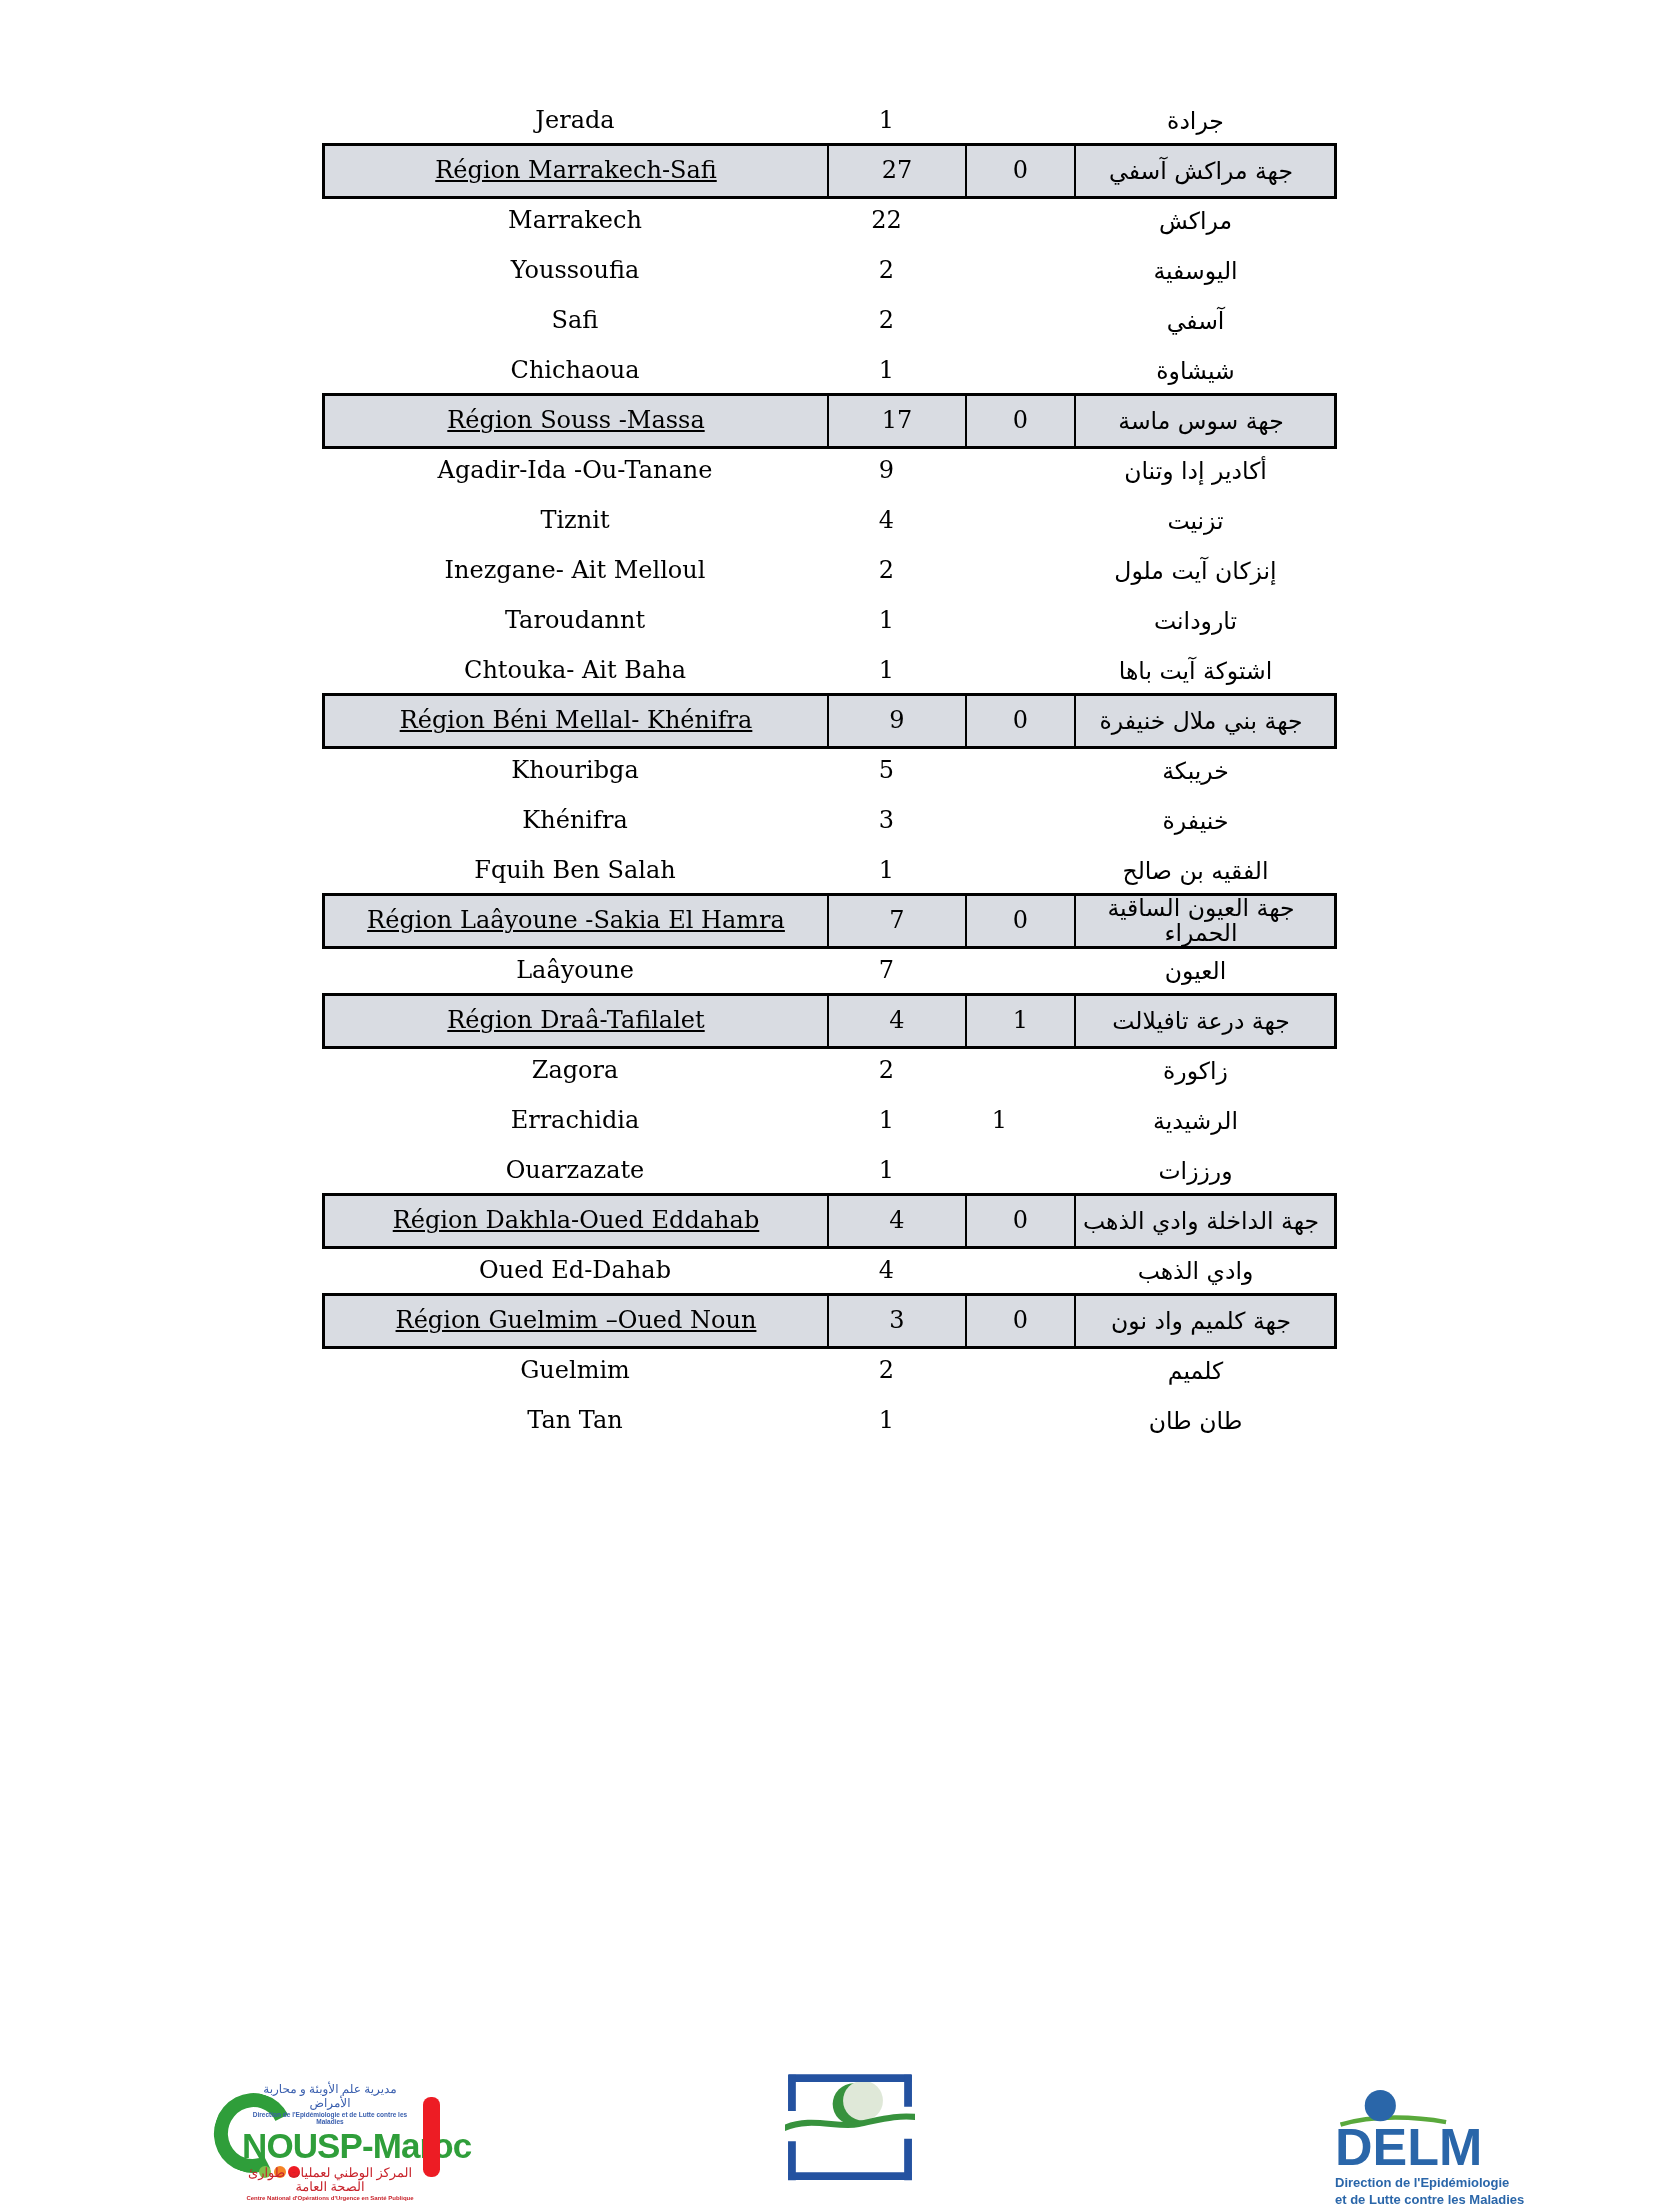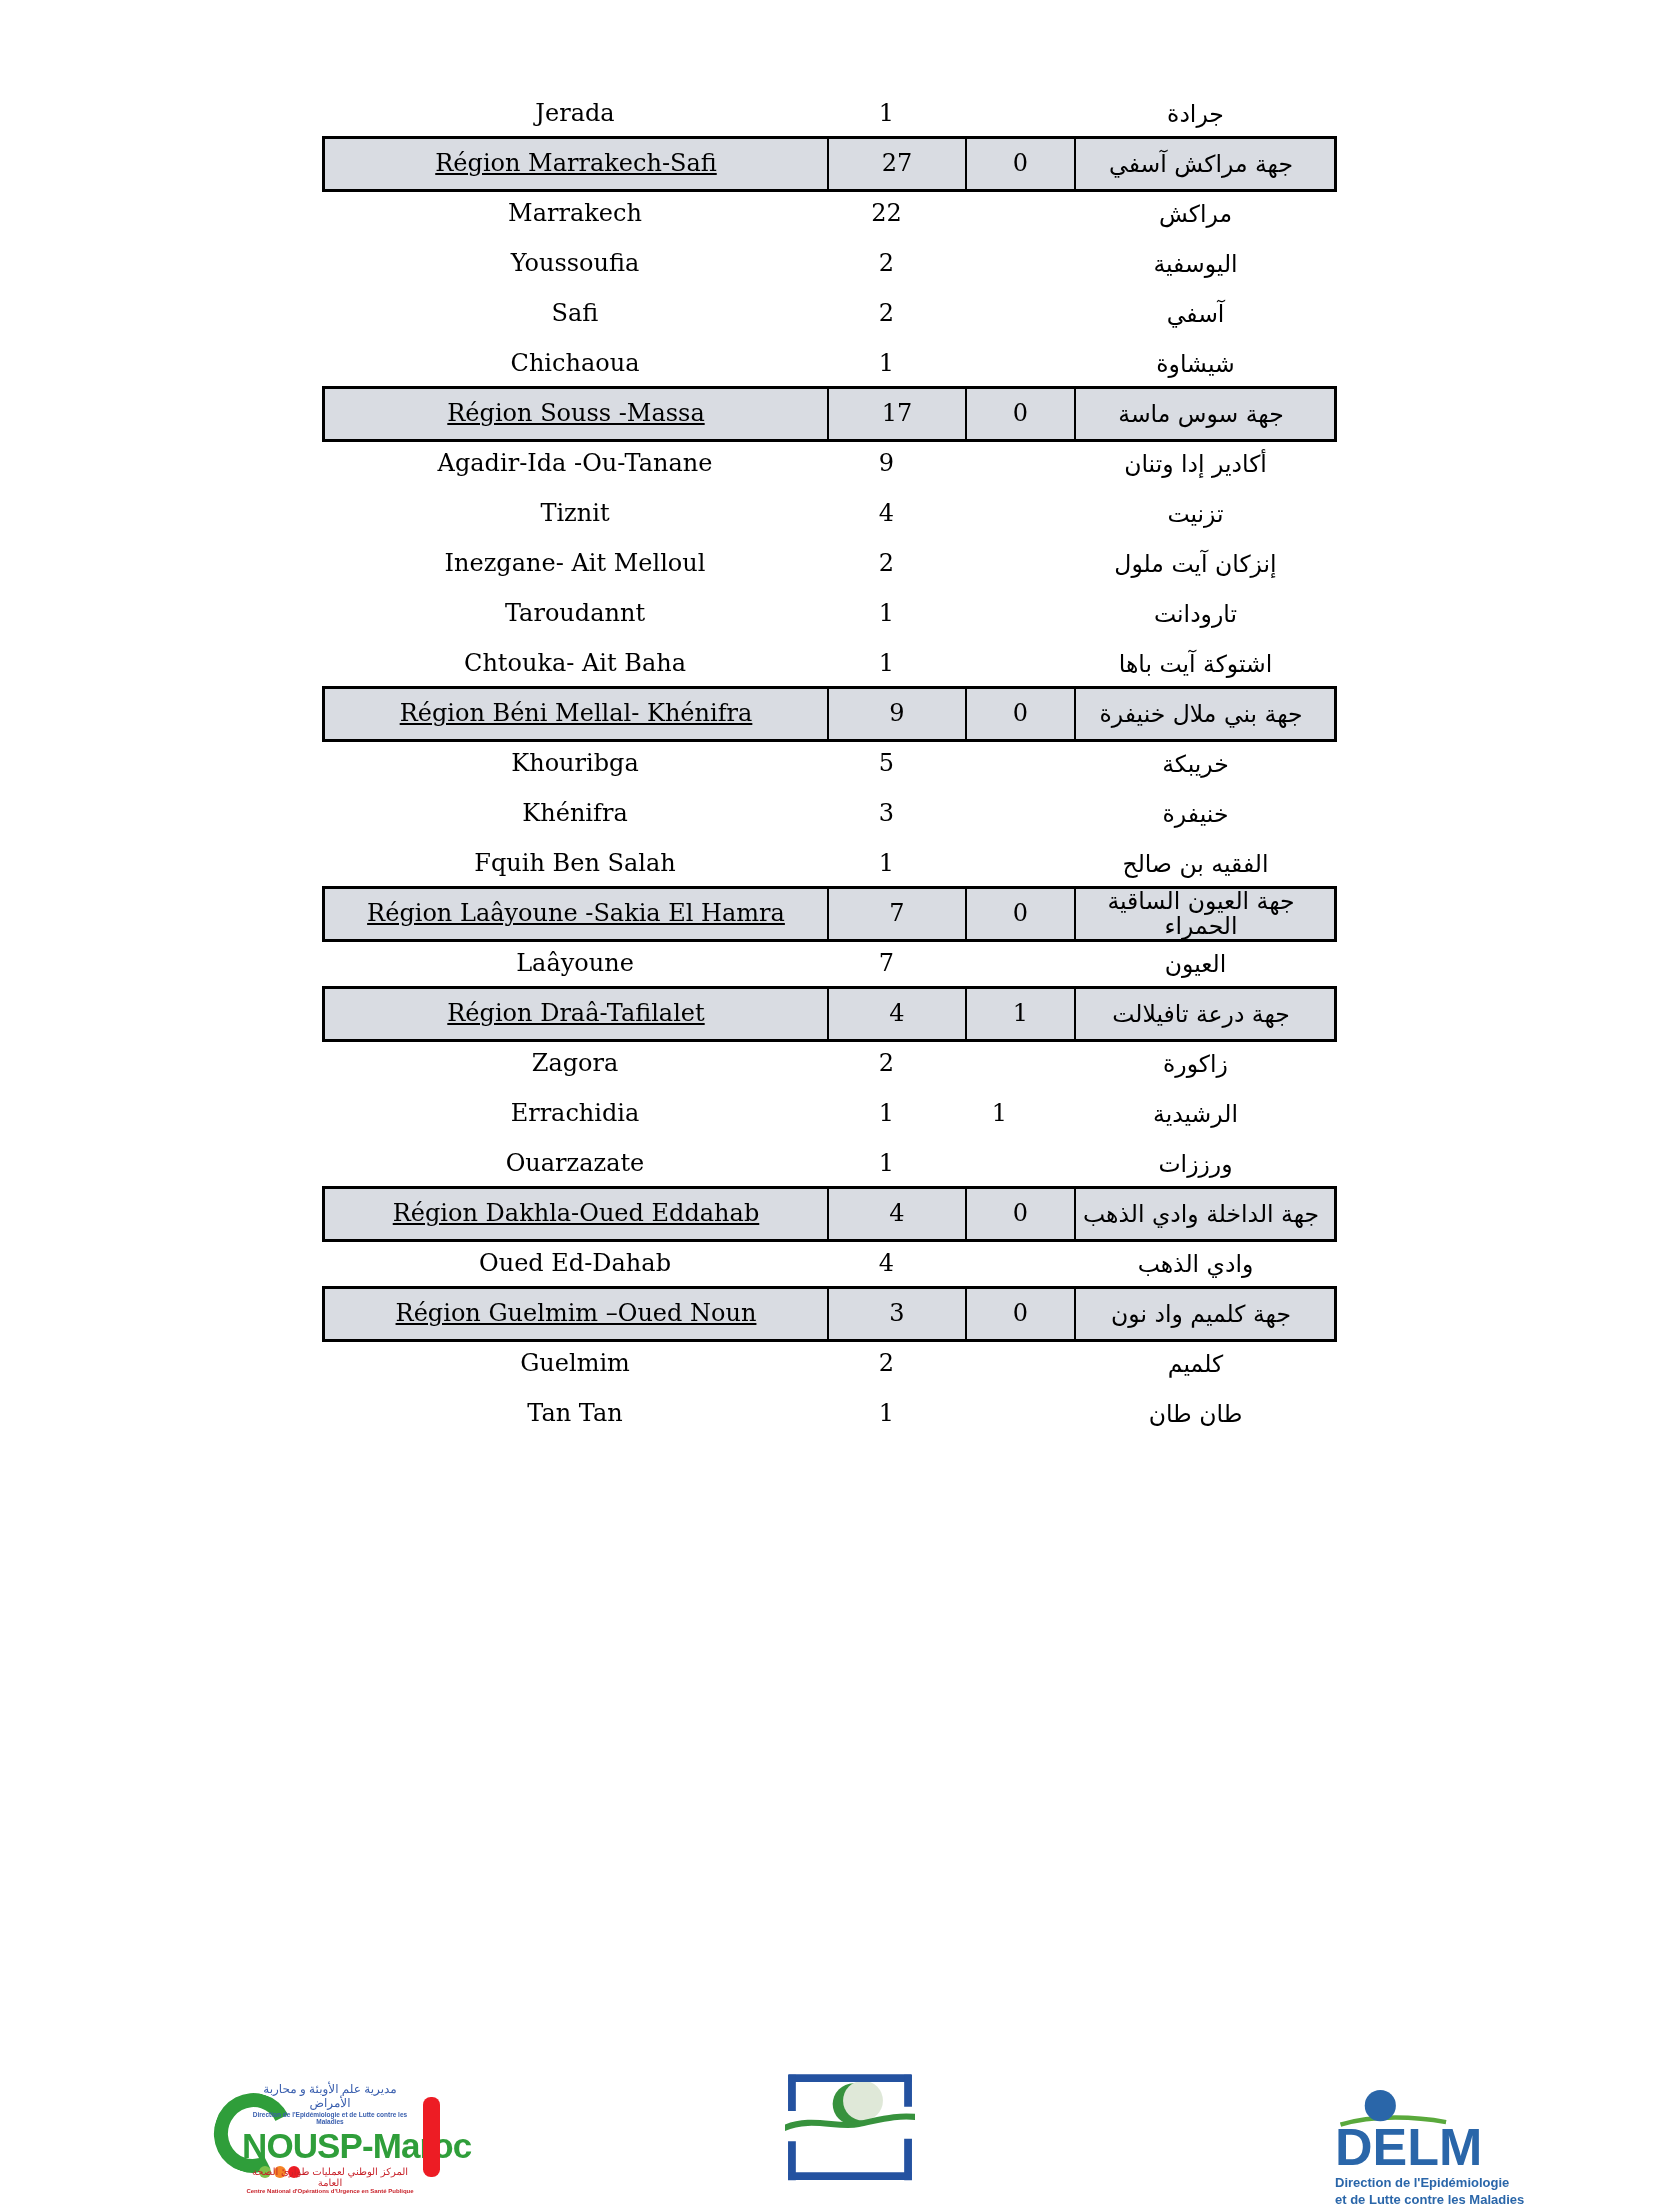--- a/index.html
+++ b/index.html
@@ -3,21 +3,21 @@
 <meta charset="utf-8">
 <style>
   html,body { margin:0; padding:0; }
   body {
     width:1660px; height:2206px; background:#ffffff; position:relative;
     font-family:"DejaVu Serif", "DejaVu Sans", serif; color:#000;
     overflow:hidden;
   }
 
   
-  #regions-table { position:absolute; left:322px; top:89px; width:1015px; }
+  #regions-table { position:absolute; left:322px; top:96px; width:1015px; }
   .trow { height:50px; display:flex; align-items:center; }
   .rowbox { display:flex; width:100%; align-items:center; height:100%; }
   .cell {
     text-align:center; font-size:24px; line-height:1.05;
     display:flex; align-items:center; justify-content:center;
     box-sizing:border-box; height:100%;
   }
   .c-fr { width:506px; }
   .c-n1 { width:117px; }
   .c-n2 { width:109px; }
@@ -45,21 +45,21 @@
   .nousp-dots { position:absolute; left:45px; top:83px; display:flex; gap:2.6px; }
   .nousp-dots i { width:12px; height:12px; border-radius:50%; display:block; }
   .nousp-dots .d1 { background:#7ec24a; }
   .nousp-dots .d2 { background:#f58426; }
   .nousp-dots .d3 { background:#ed1c24; }
   .nousp-text { position:absolute; left:28px; top:0; width:176px; text-align:center;
     font-family:"Liberation Sans", sans-serif; }
   .n-ar1 { color:#3a5fae; font-size:12px; line-height:1.15; direction:rtl; }
   .n-fr1 { color:#3a5fae; font-size:6.5px; font-weight:bold; line-height:1.2; }
   .n-name { color:#2f9e3a; font-size:35px; font-weight:bold; letter-spacing:-0.9px; line-height:1.02; margin-top:1.7px; white-space:nowrap; }
-  .n-ar2 { color:#c8232b; font-size:10px; margin-top:2.6px; direction:rtl; line-height:1.1; }
+  .n-ar2 { color:#c8232b; font-size:13px; margin-top:2.6px; direction:rtl; line-height:1.1;font-family:Liberation Serif, serif; }
   .n-fr2 { color:#c8232b; font-size:6px; font-weight:bold; line-height:1.2; }
   .nousp-bar { position:absolute; left:209px; top:14px; width:16.5px; height:80px;
     background:#ed1c24; border-radius:7.8px; }
 
   
   .ministry { position:absolute; left:769px; top:37px; width:130px; height:113px; }
 
   
   .delm { position:absolute; left:1319px; top:50px; width:209px;
     font-family:"Liberation Sans", sans-serif; }

